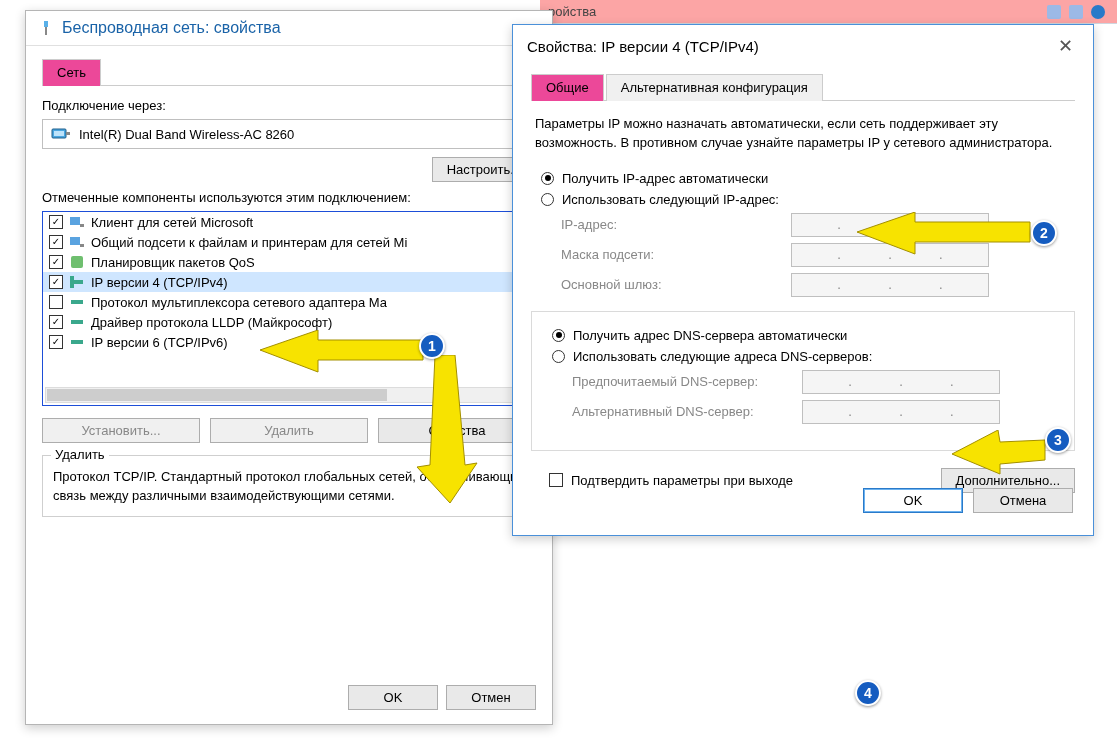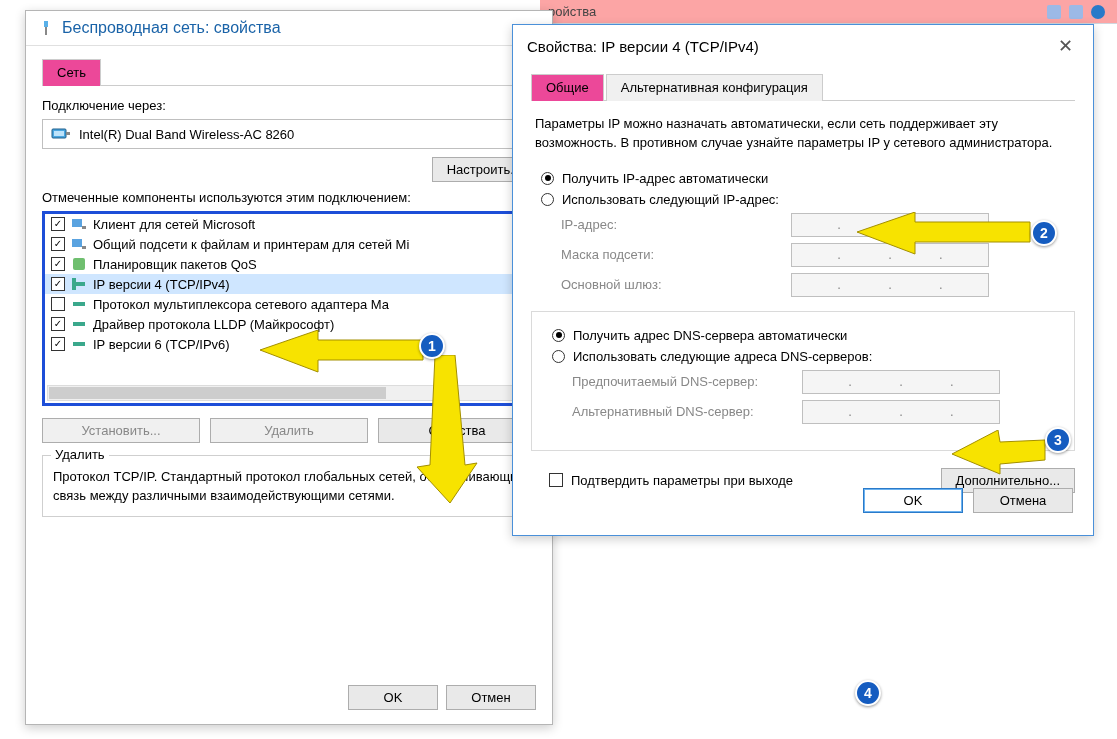--- a/index.html
+++ b/index.html
@@ -17,21 +17,21 @@
 .tabs { display: flex; border-bottom: 1px solid #ccc; margin-bottom: 12px; }
 .tab { padding: 5px 14px 6px; border: 1px solid #ccc; border-bottom: none; background: #ec4899; position: relative; top: 1px; margin-right: 2px; cursor: pointer; }
 .tab.inactive { background: #f0f0f0; }
 .lbl { margin: 6px 0; }
 .conn-box { border: 1px solid #bfbfbf; padding: 6px 8px; display: flex; align-items: flex-end; background: #fff; }
 .nic-icon { width: 20px; height: 16px; margin-right: 8px; display: inline-block; }
 .nic-icon svg { width: 100%; height: 100%; }
 .btn-row { display: flex; justify-content: flex-end; margin: 8px 0; }
 .btn { border: 1px solid #adadad; background: #e9e9e9; padding: 4px 14px; min-width: 90px; text-align: center; cursor: pointer; }
 .btn.dis { color: #888; background:#f0f0f0; }
-.components { border: 3px solid #1d4ed8; height: 195px; overflow: hidden; background: #fff; position: relative; }
+.components { border: 1px solid #1d4ed8; height: 195px; overflow: hidden; background: #fff; position: relative; }
 .comp-row { display: flex; align-items: center; padding: 2px 6px; }
 .comp-row.sel { background: #cfe6ff; }
 .ck { width: 14px; height: 14px; border: 1px solid #333; margin-right: 6px; background:#fff; display:flex; align-items:center; justify-content:center; font-size:10px; line-height:1; }
 .ck.on::after{content:"✓"; color:#000;}
 .comp-icon { width:16px; height:16px; margin-right:6px; display:inline-block; }
 .scroll-h { position:absolute; left:2px; right:2px; bottom:2px; height:16px; background:#f0f0f0; border:1px solid #dcdcdc; }
 .scroll-h .thumb { position:absolute; left:1px; top:1px; bottom:1px; width:70%; background:#cdcdcd; }
 .three-btn { display:flex; gap:10px; margin:12px 0; }
 .three-btn .btn{ flex:1; }
 .group { border:1px solid #cfcfcf; padding:12px 10px 10px; position:relative; margin-top:10px; }

